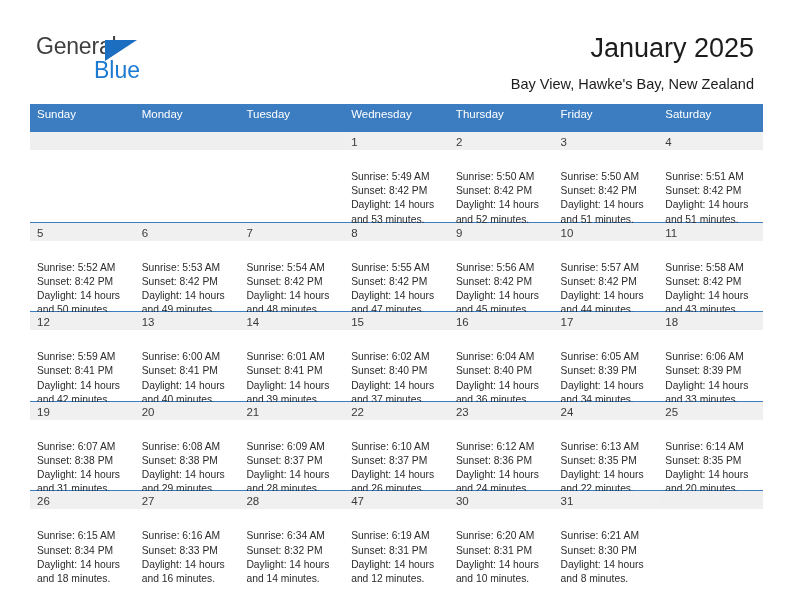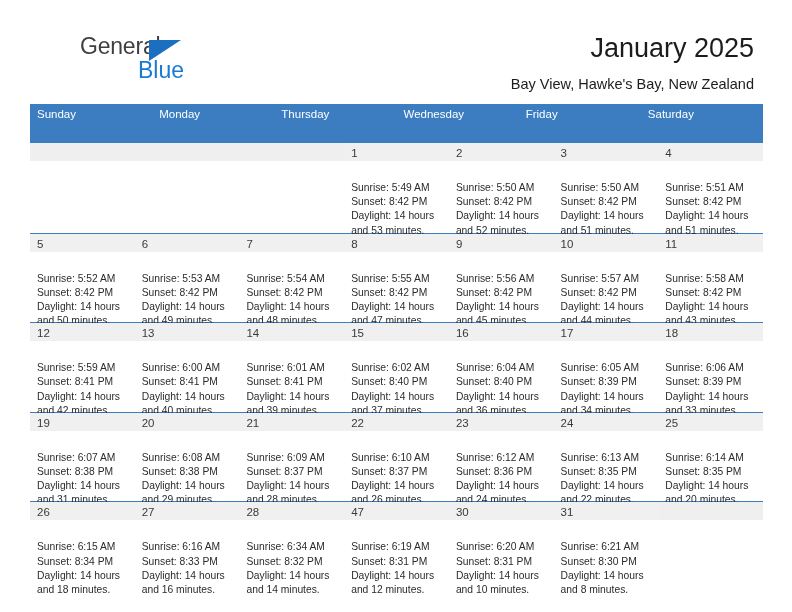--- a/index.html
+++ b/index.html
@@ -23,21 +23,20 @@
     left: 0; top: 0;
     width: 792px;
     height: 100px;
   }
   .logo {
     position: absolute;
     left: 36px;
     top: 33px;
     width: 200px;
     height: 56px;
-    margin-left: 44px;
   }
   .logo-general {
     position: absolute;
     left: 0; top: 0;
     font-size: 23px;
     letter-spacing: -0.2px;
     color: #3f3f3f;
     font-family: "Liberation Sans", sans-serif;
   }
   .logo-tri {
@@ -81,21 +80,22 @@
   
   .calendar {
     position: absolute;
     left: 30px;
     top: 104px;
     width: 733px;
   }
   .dow-row {
     display: flex;
     background: #3b7dc0;
-    height: 39px;
+    height: 28px;
+    justify-content: center;
   }
   .dow {
     flex: 1 1 0;
     color: #ffffff;
     font-size: 11.5px;
     line-height: 21px;
     padding-left: 7px;
     white-space: nowrap;
   }
   .week {
@@ -145,22 +145,23 @@
     <div class="title-block">
       <div class="month-title">January 2025</div>
       <div class="location">Bay View, Hawke's Bay, New Zealand</div>
     </div>
   </div>
 
   <div class="calendar">
     <div class="dow-row">
       <div class="dow">Sunday</div>
       <div class="dow">Monday</div>
+      <div class="dow">Tuesday</div>
+      <div class="dow">Wednesday</div>
       <div class="dow">Thursday</div>
-      <div class="dow">Wednesday</div>
       <div class="dow">Friday</div>
       <div class="dow">Saturday</div>
     </div>
     <div id="weeks-host">
         <div class="week">
           <div class="cell empty">
             <div class="daynum-band"></div>
           </div>
           <div class="cell empty">
             <div class="daynum-band"></div>

